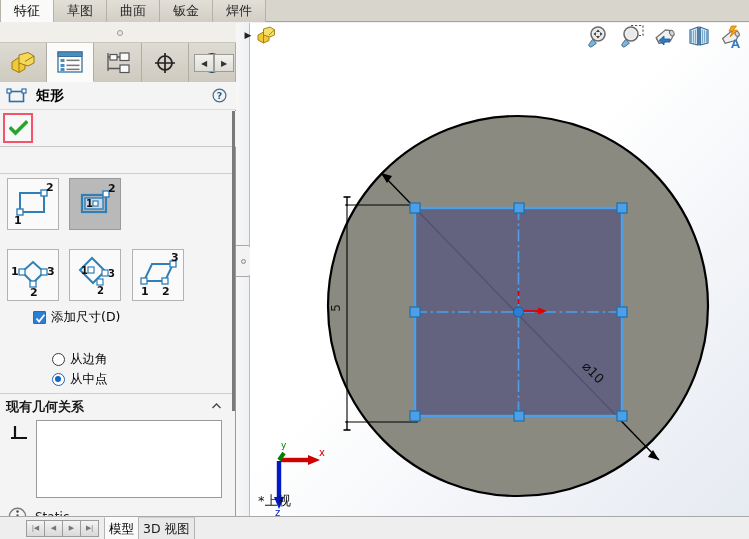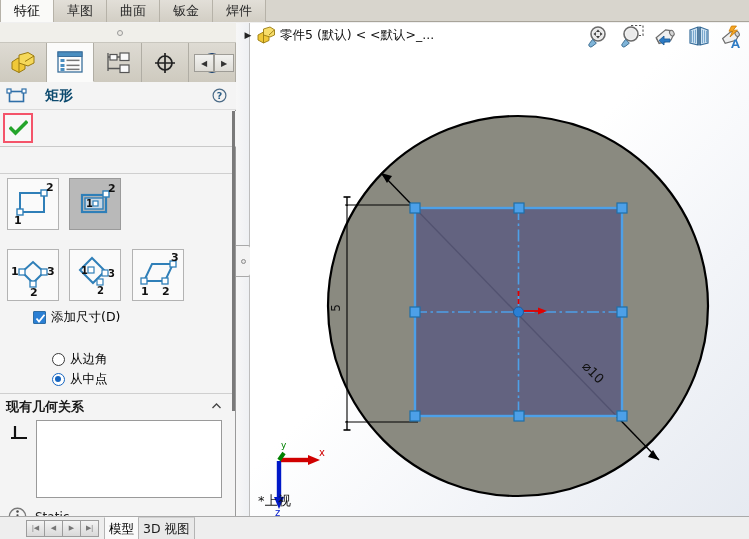--- a/index.html
+++ b/index.html
@@ -86,23 +86,23 @@
     font-size:8px; color:#333; cursor:pointer;
   }
 
   
   .prop-header {
     position:absolute; left:0; top:59px; width:236px; height:28px;
     background:#f4f4f4; display:flex; align-items:center;
     border-bottom:1px solid #dcdcdc;
   }
   .prop-title {
-    font-size:14px; font-weight:bold; color:#0c4a6e;
+    font-size:14px; font-weight:bold; color:#000000;
     font-family:"DejaVu Sans","Liberation Sans",sans-serif;
-    margin-left:17px;
+    margin-left:8px;
   }
   .help-icon { position:absolute; right:9px; top:6px; cursor:pointer; }
 
   
   .ok-row {
     position:absolute; left:0; top:88px; width:236px; height:36px;
     background:#f4f4f4;
     border-bottom:1px solid #c9c9c9;
   }
   .ok-btn {
@@ -572,21 +572,20 @@
     <div class="view-name">*上视</div>
   </div>
 
   <div class="tree-strip">
     <span class="tree-arrow">▶</span>
     <svg width="20" height="18" viewBox="0 0 20 18">
       <path d="M2 9 L7.5 6 L13 9 L13 14.5 L7.5 17 L2 14 Z" fill="#f0c838" stroke="#9a7a10" stroke-width="0.9"></path>
       <path d="M7.5 3 L14 1 L18.5 3.8 L18.5 9 L14 11 L7.5 9 Z" fill="#f7dd6a" stroke="#9a7a10" stroke-width="0.9"></path>
       <path d="M7.5 9 L7.5 17 M13 9 L18.5 3.8" stroke="#9a7a10" stroke-width="0.9" fill="none"></path>
     </svg>
-    <span class="tree-label">零件5 (默认) &lt; &lt;默认&gt;_...</span>
   </div>
 
   <div class="bottom-bar">
     <div class="nav-grp">
       <div class="nav-btn" style="font-size:7px;color:#777">|◀</div>
       <div class="nav-btn" style="font-size:7px;color:#777">◀</div>
       <div class="nav-btn" style="font-size:7px;color:#777">▶</div>
       <div class="nav-btn" style="font-size:7px;color:#777">▶|</div>
     </div>
     <div class="bt-tab active first">模型</div>

